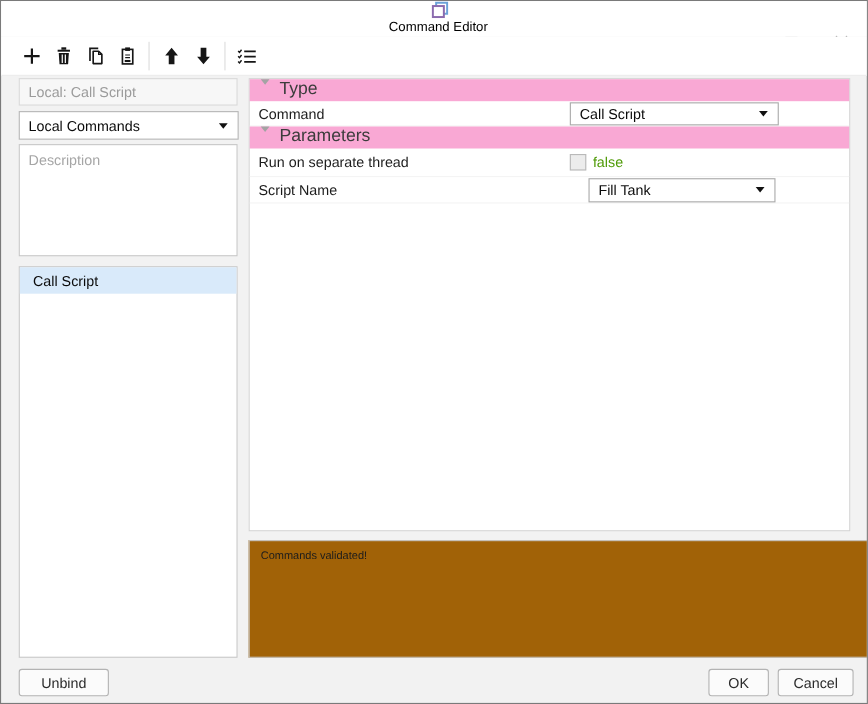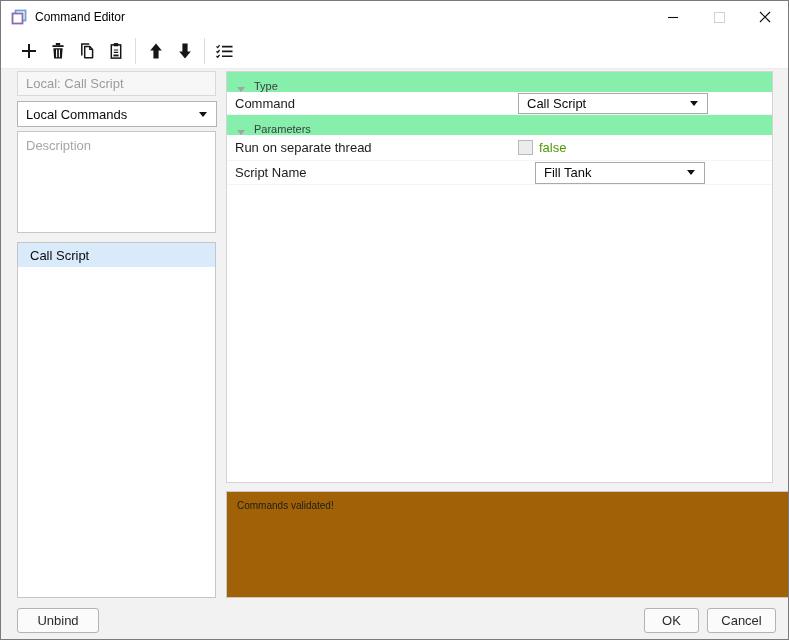--- a/index.html
+++ b/index.html
@@ -7,21 +7,21 @@
   body { width:789px; height:640px; font-family:"Liberation Sans", sans-serif; }
 
   .window {
     position:relative; width:789px; height:640px;
     background:#f2f2f2; border:1px solid #7a7a7a; overflow:hidden;
   }
 
   
   .titlebar {
     position:absolute; top:0; left:0; right:0; height:32px;
-    background:#ffffff; display:flex; align-items:center;
+    background:#ffffff; display:flex; align-items:center;flex-direction:column;
   }
   .app-icon { margin-left:10px; width:16px; height:16px; display:inline-flex; }
   .titletext { margin-left:8px; font-size:12px; color:#000; }
   .win-controls { margin-left:auto; display:flex; height:100%; }
   .win-btn { width:46px; height:100%; display:flex; align-items:center; justify-content:center; cursor:pointer; }
   .max-square { width:11px; height:11px; border:1px solid #d2d2d2; background:transparent; display:block; }
 
   
   .toolbar {
     position:absolute; top:32px; left:0; right:0; height:36px;
@@ -57,22 +57,22 @@
     font-size:13px; color:#0a0a0a; cursor:pointer;
   }
   .list-item.selected { background:#d9eafa; }
 
   
   .prop-grid {
     position:absolute; left:225px; top:70px; width:547px; height:412px;
     background:#fff; border:1px solid #d4d4d4; display:flex; flex-direction:column;
   }
   .section-header {
-    height:20px; background:#86efac; display:flex; align-items:flex-end;
-    padding-left:10px; font-size:11px; color:#3c3c3c; cursor:pointer; flex:0 0 auto;
+    height:20px; background:#f9a8d4; display:flex; align-items:flex-start;
+    padding-left:10px; font-size:16px; color:#3c3c3c; cursor:pointer; flex:0 0 auto;
   }
   .tri-down {
     width:0; height:0; border-left:4px solid transparent; border-right:4px solid transparent;
     border-top:5px solid #a3a3a3; margin-right:9px;
   }
   .prow { display:flex; align-items:center; border-bottom:1px solid #f4f4f4; flex:0 0 auto;gap:16px; }
   .row-command { height:23px; }
   .row-thread  { height:26px; }
   .row-script  { height:24px; }
   .plabel { width:272px; padding-left:8px; font-size:13px; color:#1c1c1c; }

